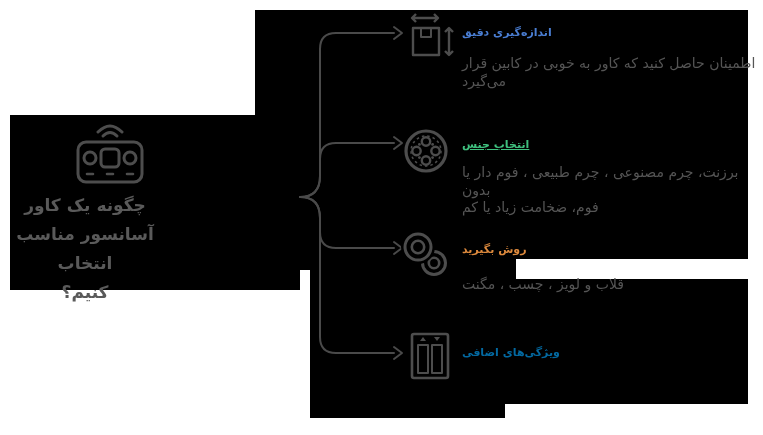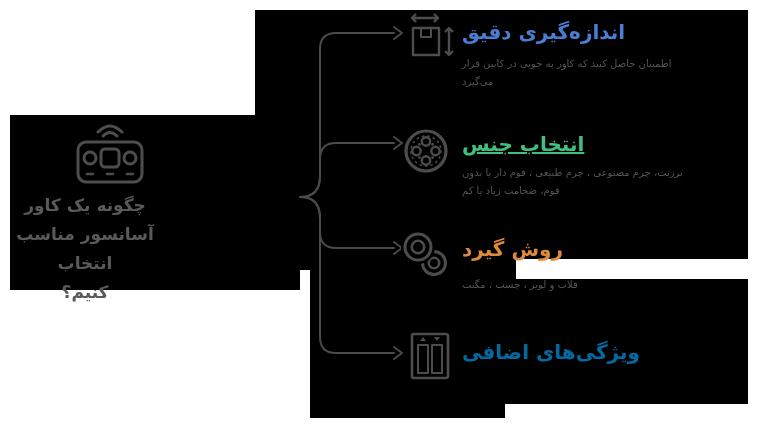--- a/index.html
+++ b/index.html
@@ -8,23 +8,23 @@
   .blk{position:absolute;background:#000;}
   .wht{position:absolute;background:#fff;}
   .left-card{left:10px;top:115px;width:290px;height:175px;}
   .mid-zone{left:255px;top:10px;width:60px;height:260px;}
   .right-col{left:310px;top:10px;width:438px;height:408px;}
   .notch-1{left:516px;top:259px;width:247px;height:20px;}
   .notch-2{left:505px;top:404px;width:258px;height:14px;}
   svg.connectors{position:absolute;left:0;top:0;}
   .icon{position:absolute;}
   .item-wrap{position:absolute;inset:0;}
-  .heading{position:absolute;left:462px;font-size:20px;font-weight:bold;direction:rtl;
+  .heading{position:absolute;left:462px;font-size:11px;font-weight:bold;direction:rtl;
            white-space:nowrap;line-height:19px;}
-  .desc{position:absolute;left:462px;width:300px;font-size:10px;line-height:17.5px;
+  .desc{position:absolute;left:462px;width:300px;font-size:14px;line-height:17.5px;
         color:#555555;direction:rtl;text-align:left;white-space:pre-line;}
   .h1{top:23px;} .d1{top:55px;}
   .h2{top:135px;} .d2{top:164px;}
   .h3{top:240px;} .d3{top:276px;}
   .h4{top:343px;} .d4{top:379px;}
   .main-title{position:absolute;left:-6px;top:191px;width:182px;text-align:center;
               font-size:17px;font-weight:bold;line-height:29px;color:#5a5a5a;
               direction:rtl;white-space:pre-line;}
 </style>
 </head>
@@ -95,21 +95,21 @@
   </div>
 
   <div class="item-wrap">
     <svg class="icon" style="left:396px;top:226px" width="58" height="56" viewBox="0 0 58 56" fill="none">
       <circle cx="38" cy="37" r="11.5" stroke="#4d4d4d" stroke-width="3"></circle>
       <circle cx="38" cy="37" r="5.2" stroke="#4d4d4d" stroke-width="2.6"></circle>
       <circle cx="22" cy="21" r="13" stroke="#000000" stroke-width="8"></circle>
       <circle cx="22" cy="21" r="13" stroke="#4d4d4d" stroke-width="3"></circle>
       <circle cx="22" cy="21" r="6.2" stroke="#4d4d4d" stroke-width="2.6"></circle>
     </svg>
-    <div class="heading h3" style="color: rgb(222, 138, 61);">روش گیرد</div>
+    <div class="heading h3" style="color: rgb(222, 138, 61);">روش بگیرید</div>
     <div class="desc d3">قلاب و لویز ، چسب ، مگنت</div>
   </div>
 
   <div class="item-wrap">
     <svg class="icon" style="left:407px;top:331px" width="46" height="50" viewBox="0 0 46 50" fill="none" stroke="#4d4d4d" stroke-width="2.6" stroke-linejoin="round">
       <rect x="5" y="3" width="36" height="44" rx="2"></rect>
       <rect x="11" y="14" width="10" height="28" stroke-width="2"></rect>
       <rect x="25" y="14" width="10" height="28" stroke-width="2"></rect>
       <path d="M13,10 L16,6 L19,10 Z" fill="#4d4d4d" stroke="none"></path>
       <path d="M27,6 L30,10 L33,6 Z" fill="#4d4d4d" stroke="none"></path>

